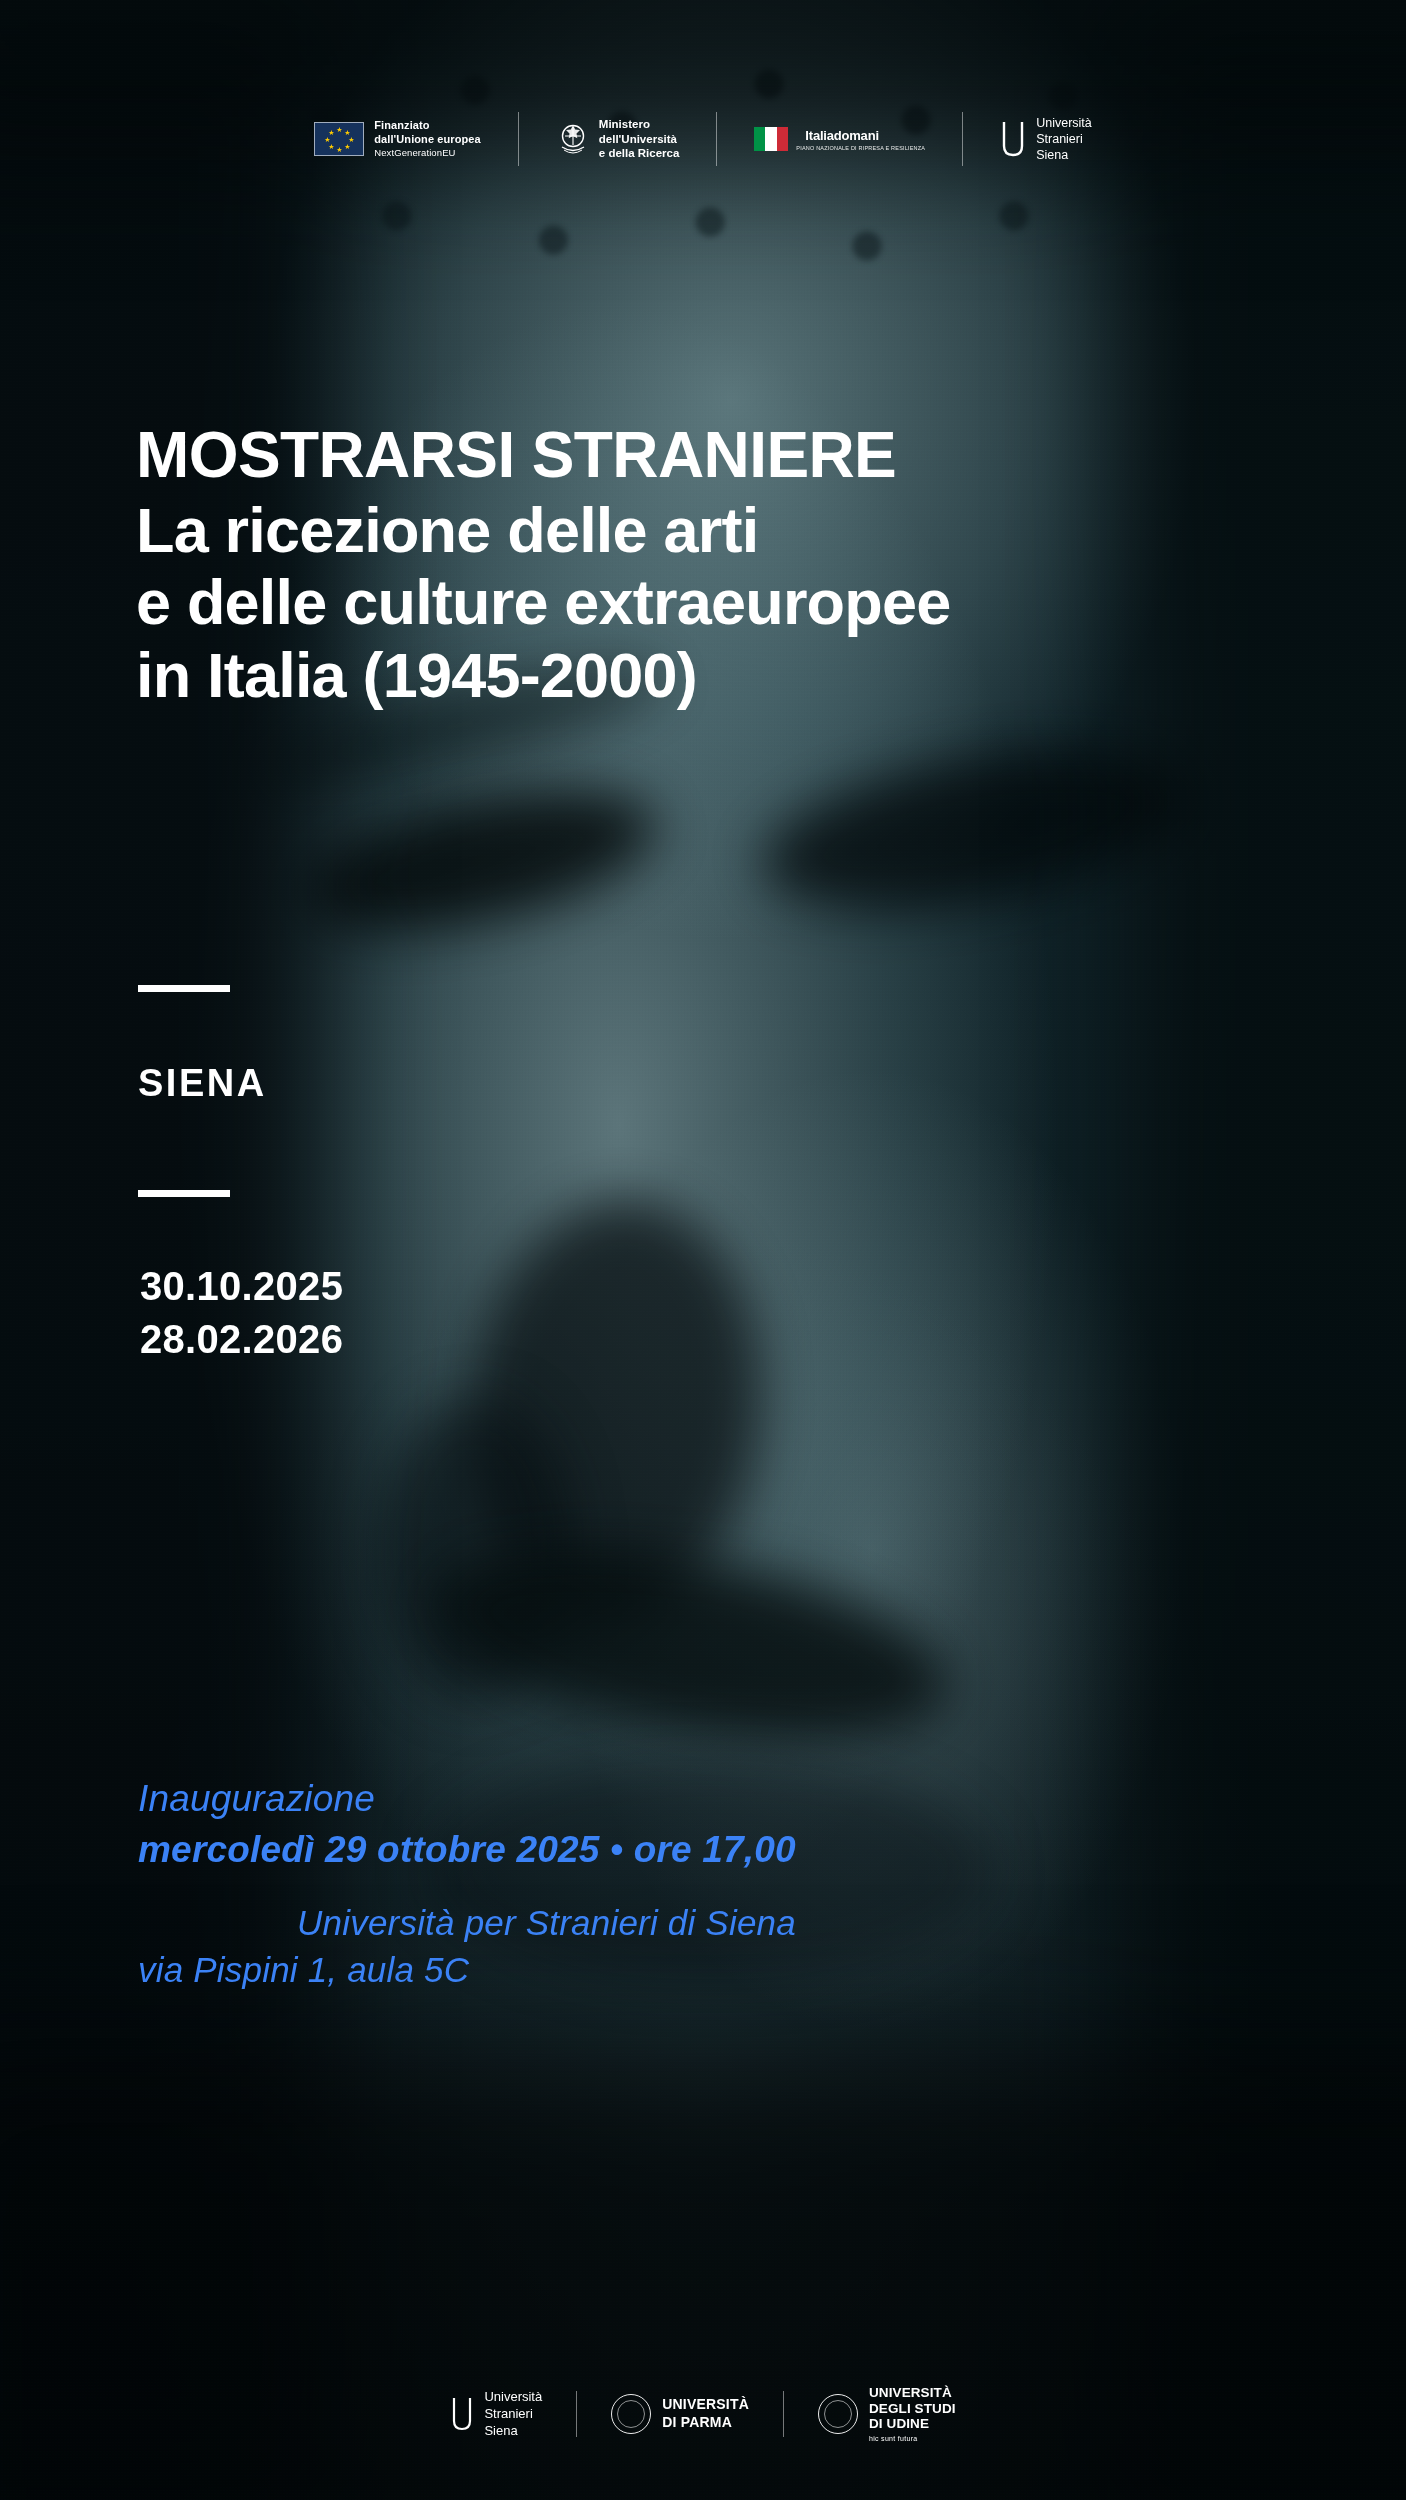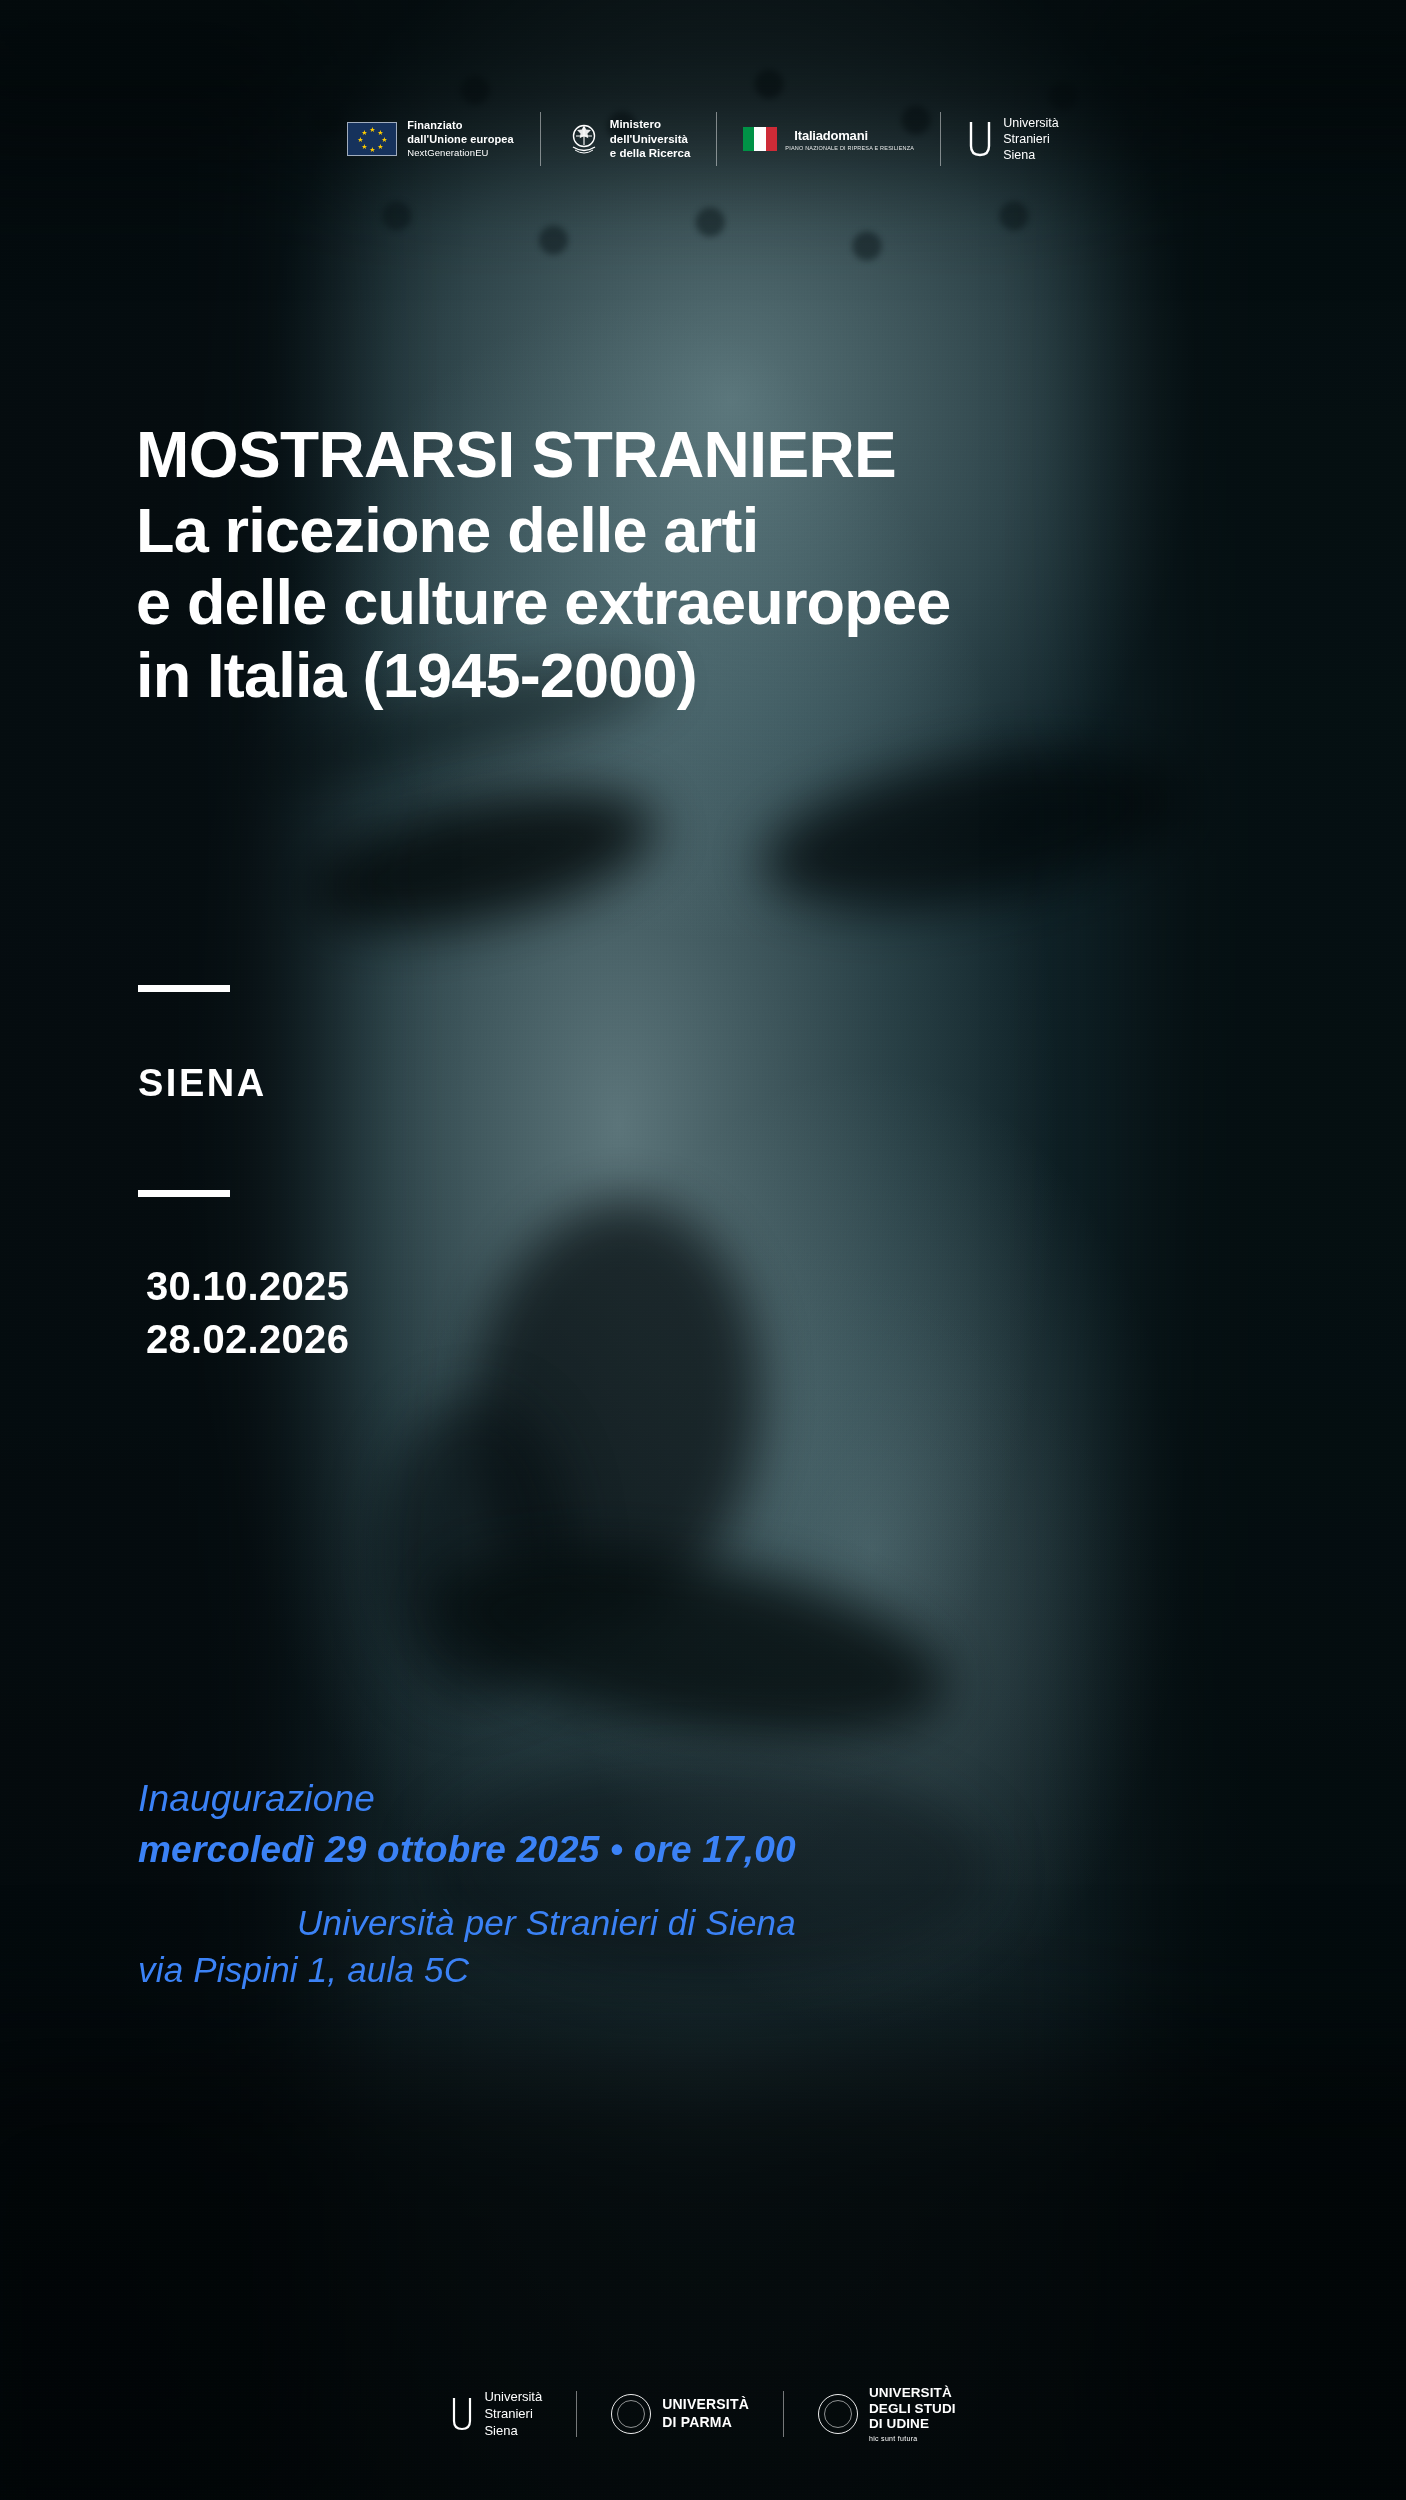--- a/index.html
+++ b/index.html
@@ -130,21 +130,21 @@
 
   
   .top-logos {
     position: absolute;
     top: 112px;
     left: 0;
     width: 100%;
     display: flex;
     justify-content: center;
     align-items: center;
-    gap: 0;
+    gap: 11px;
   }
   .logo-cell {
     display: flex;
     align-items: center;
     padding: 0 26px;
     color: #ffffff;
   }
   .logo-sep {
     width: 1px;
     height: 54px;
@@ -263,21 +263,21 @@
     left: 138px;
     top: 1062px;
     color: #ffffff;
     font-size: 38px;
     font-weight: 800;
     letter-spacing: 2.5px;
   }
 
   .dates {
     position: absolute;
-    left: 146px;
+    left: 140px;
     top: 1260px;
     color: #ffffff;
   }
   .dates div {
     font-size: 40px;
     font-weight: 800;
     letter-spacing: 0.3px;
     line-height: 1.32;
   }
 

